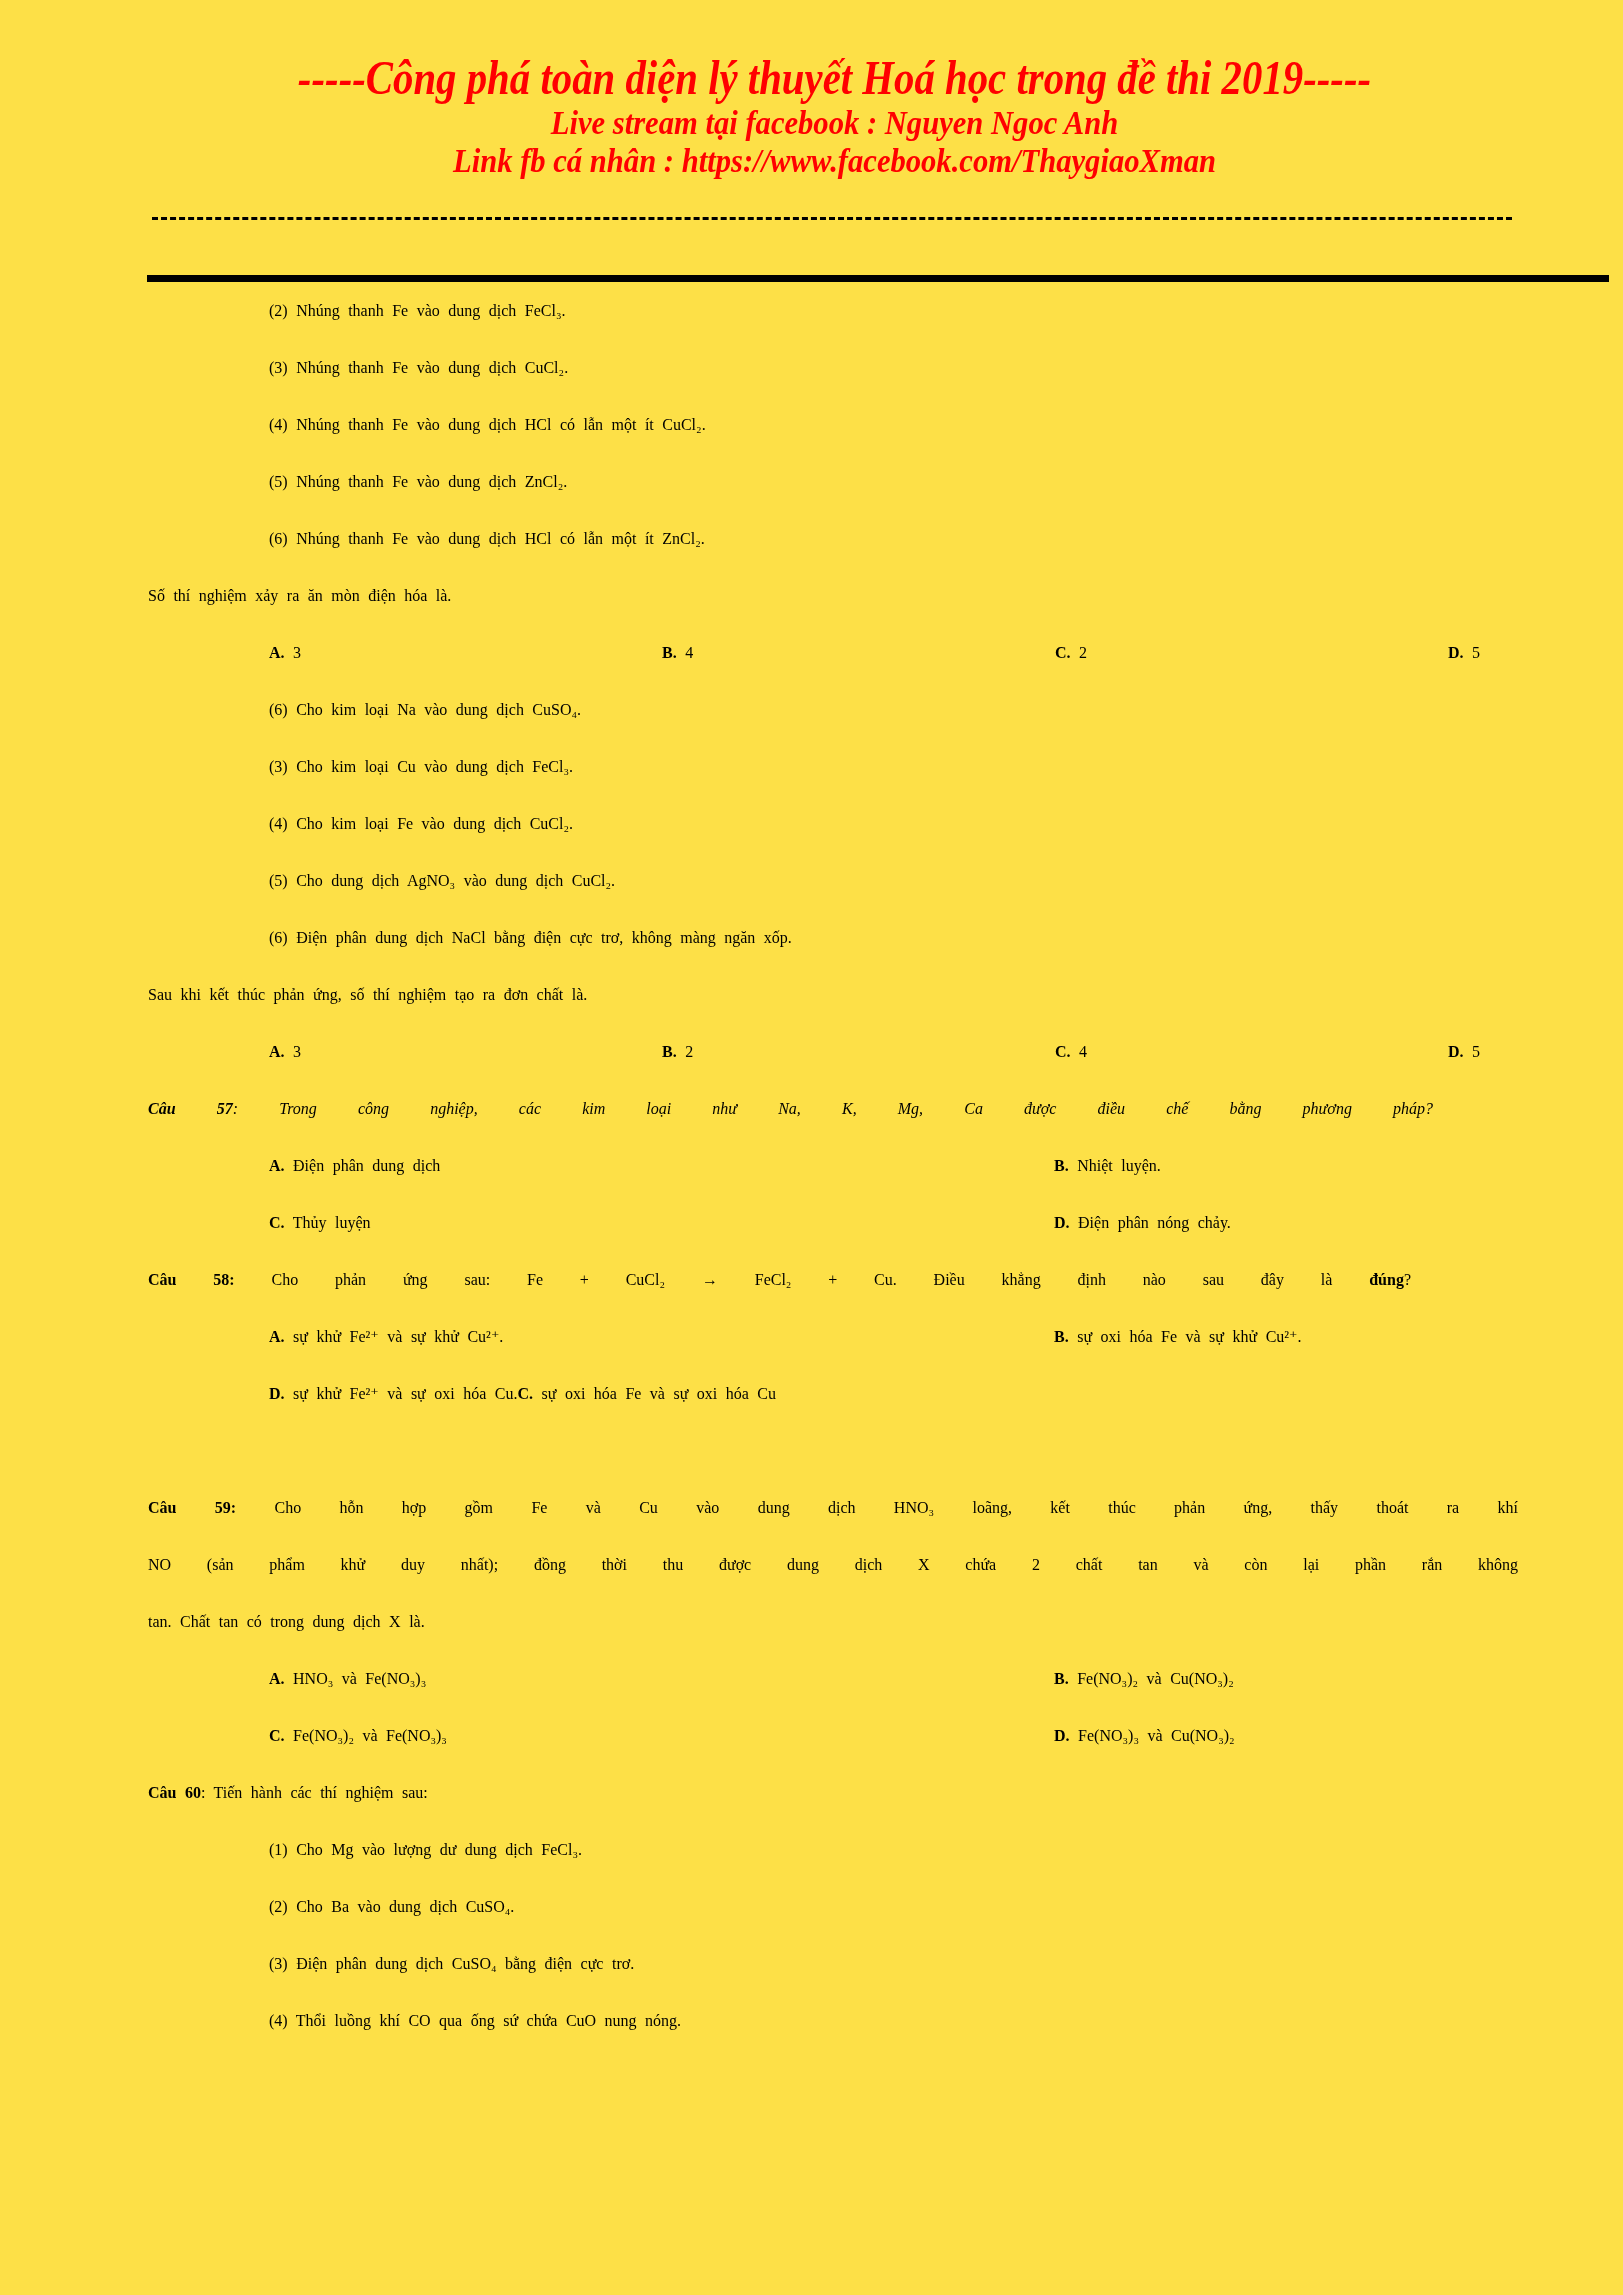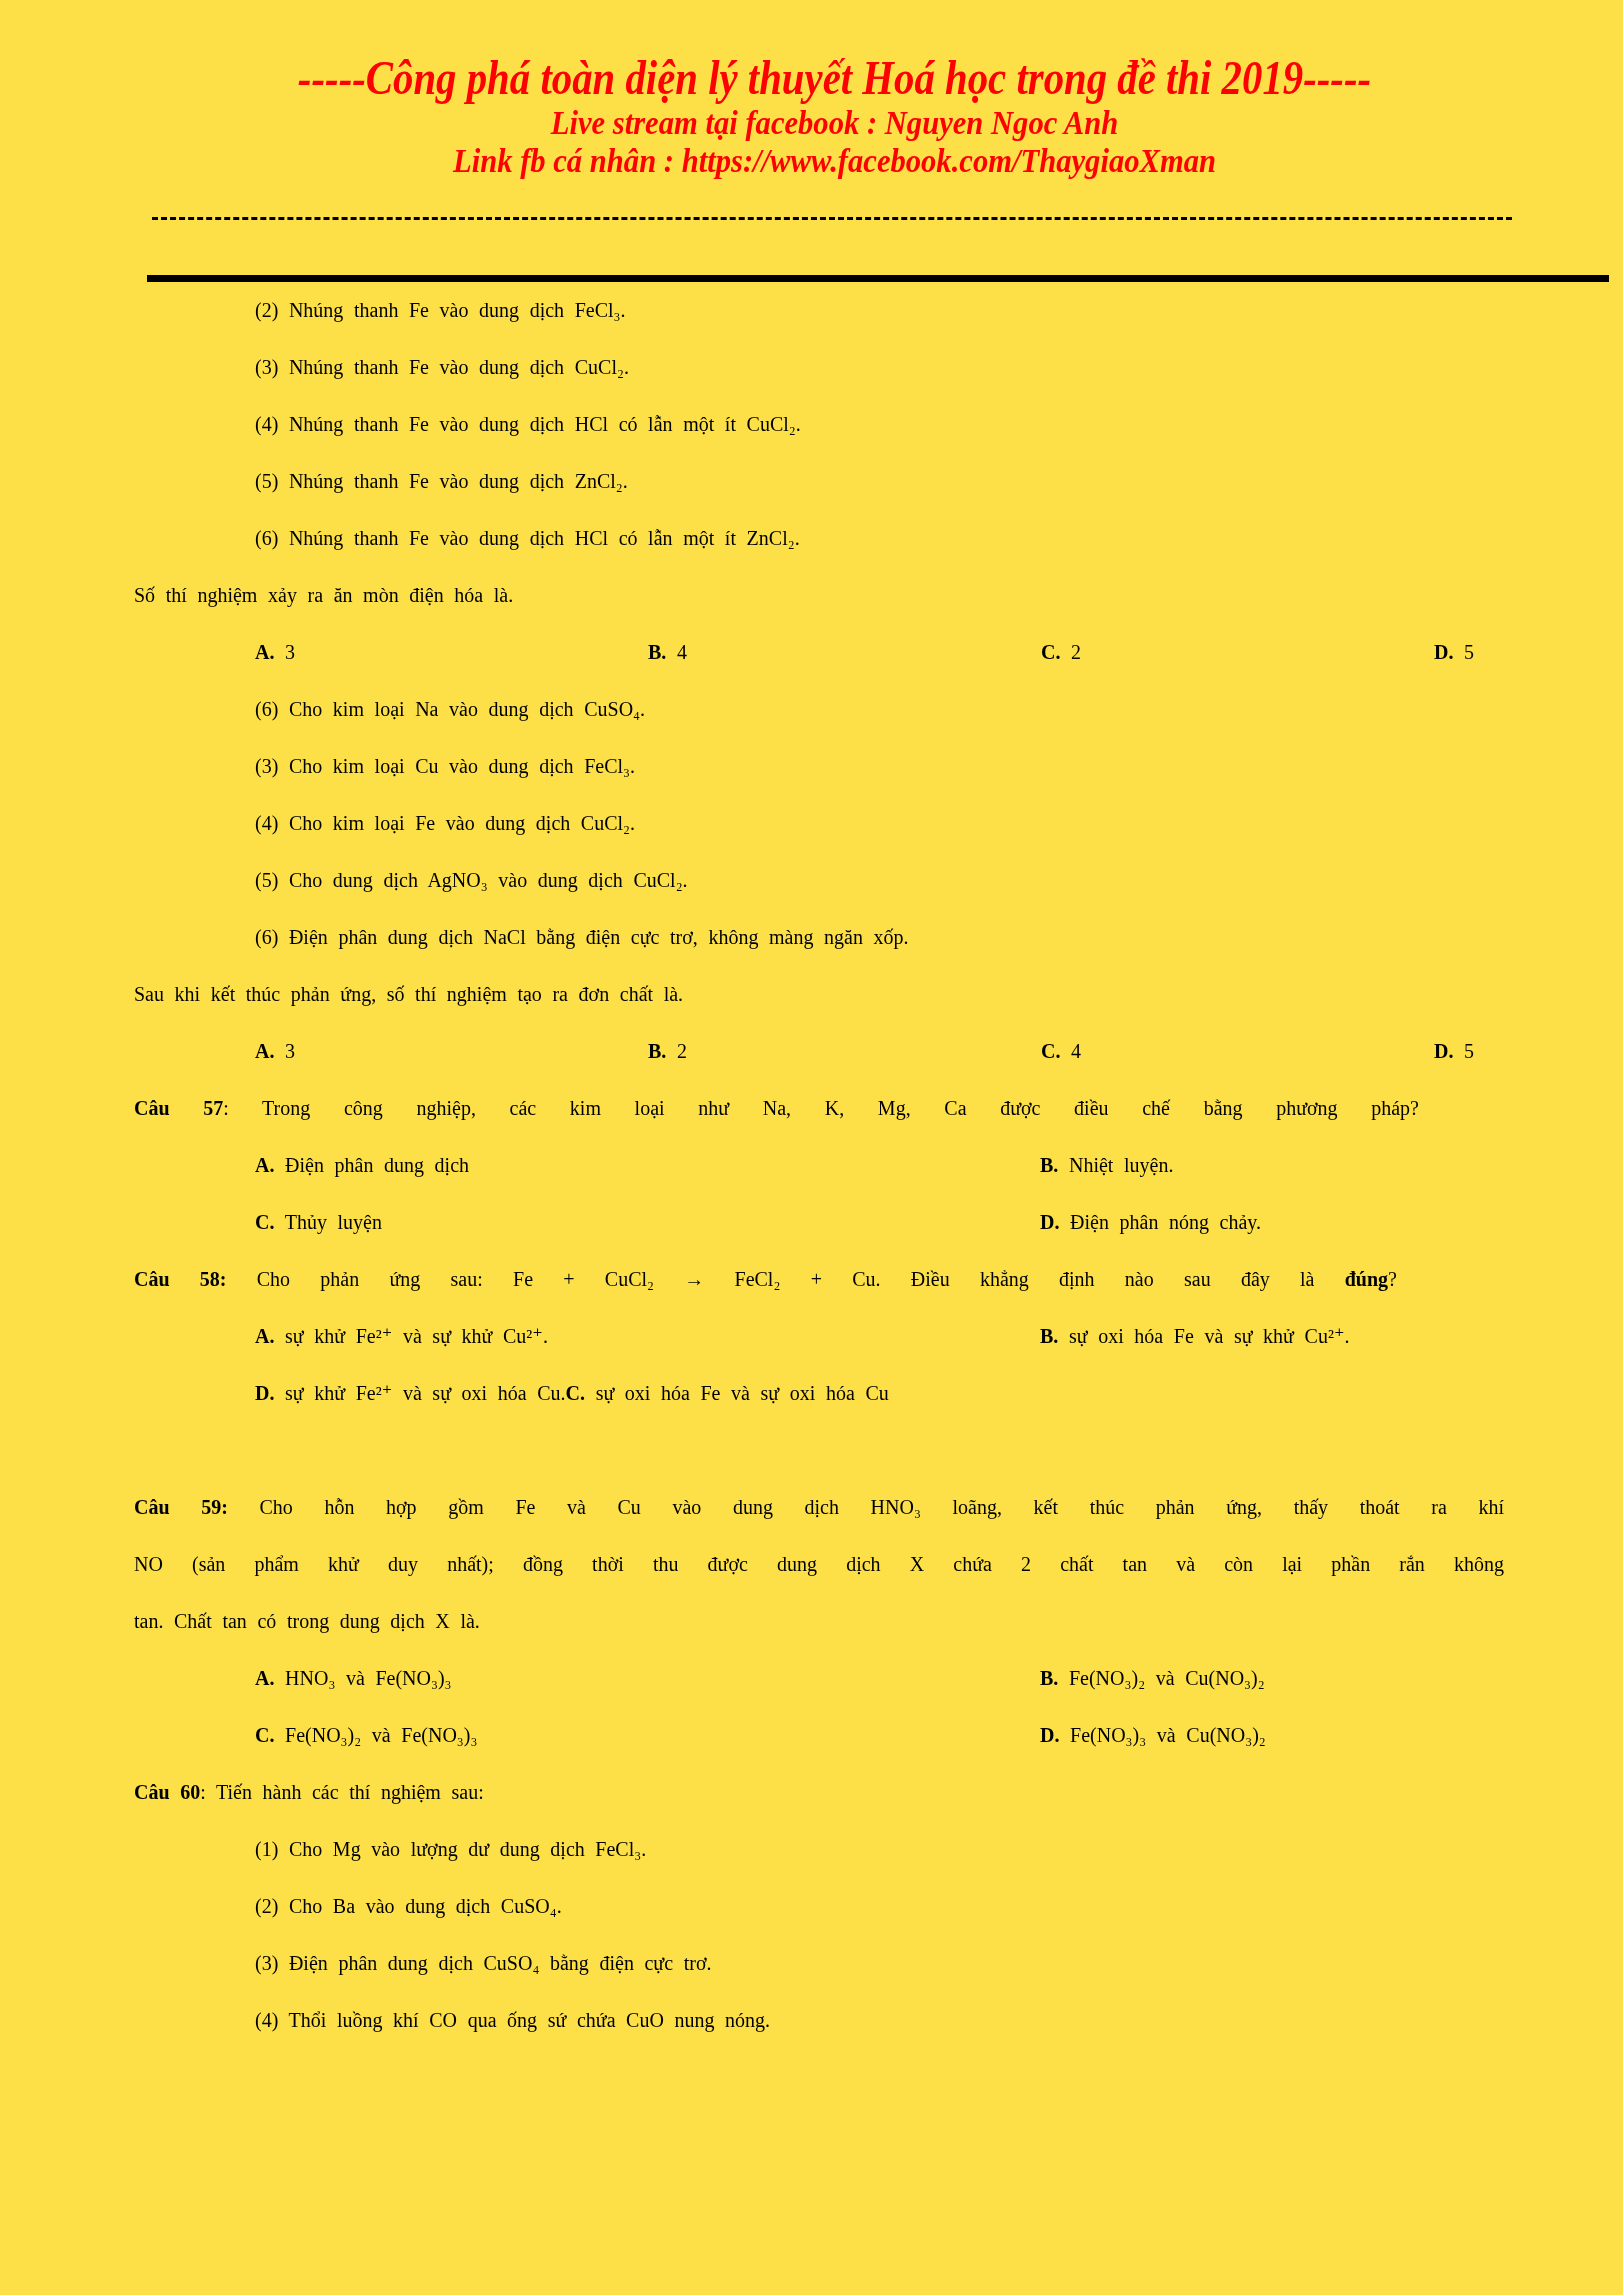--- a/index.html
+++ b/index.html
@@ -21,27 +21,27 @@
   }
   .header-sub{
     font-size:34px; line-height:38px; font-weight:bold; font-style:italic;
     transform:scaleX(0.9); transform-origin:center;
     white-space:nowrap;
   }
   
   .sep-dashed{ margin-left:152px; width:1360px; border-top:3.9px dashed #000; margin-top:37px; }
   .divider-bar{ margin-left:147px; width:1462px; height:6.5px; background:#000; margin-top:55px; }
   
-  .content{ font-size:20px; line-height:57px; word-spacing:0.28em; }
+  .content{ font-size:16px; line-height:57px; word-spacing:0.28em;margin-left:14px; }
   .content p{ margin:0; }
   .indent{ padding-left:255px; }
   .flush{ padding-left:134px; }
   .qlabel{ font-weight:bold; }
   .stretch{ text-align:justify; text-align-last:justify; }
-  .w57{ width:1285px; }
+  .w57{ width:1285px;font-style:italic; }
   .w58{ width:1263px; }
   .q59{ padding-left:134px; width:1370px; margin-top:57px !important; }
   .jline{ text-align:justify; text-align-last:justify; }
   .optrow{ display:flex; padding-left:255px; }
   .opt{ white-space:nowrap; }
   .c4{ width:393px; }
   .c2{ width:785px; }
   .opt:last-child{ width:auto; }
 </style>
 </head>

